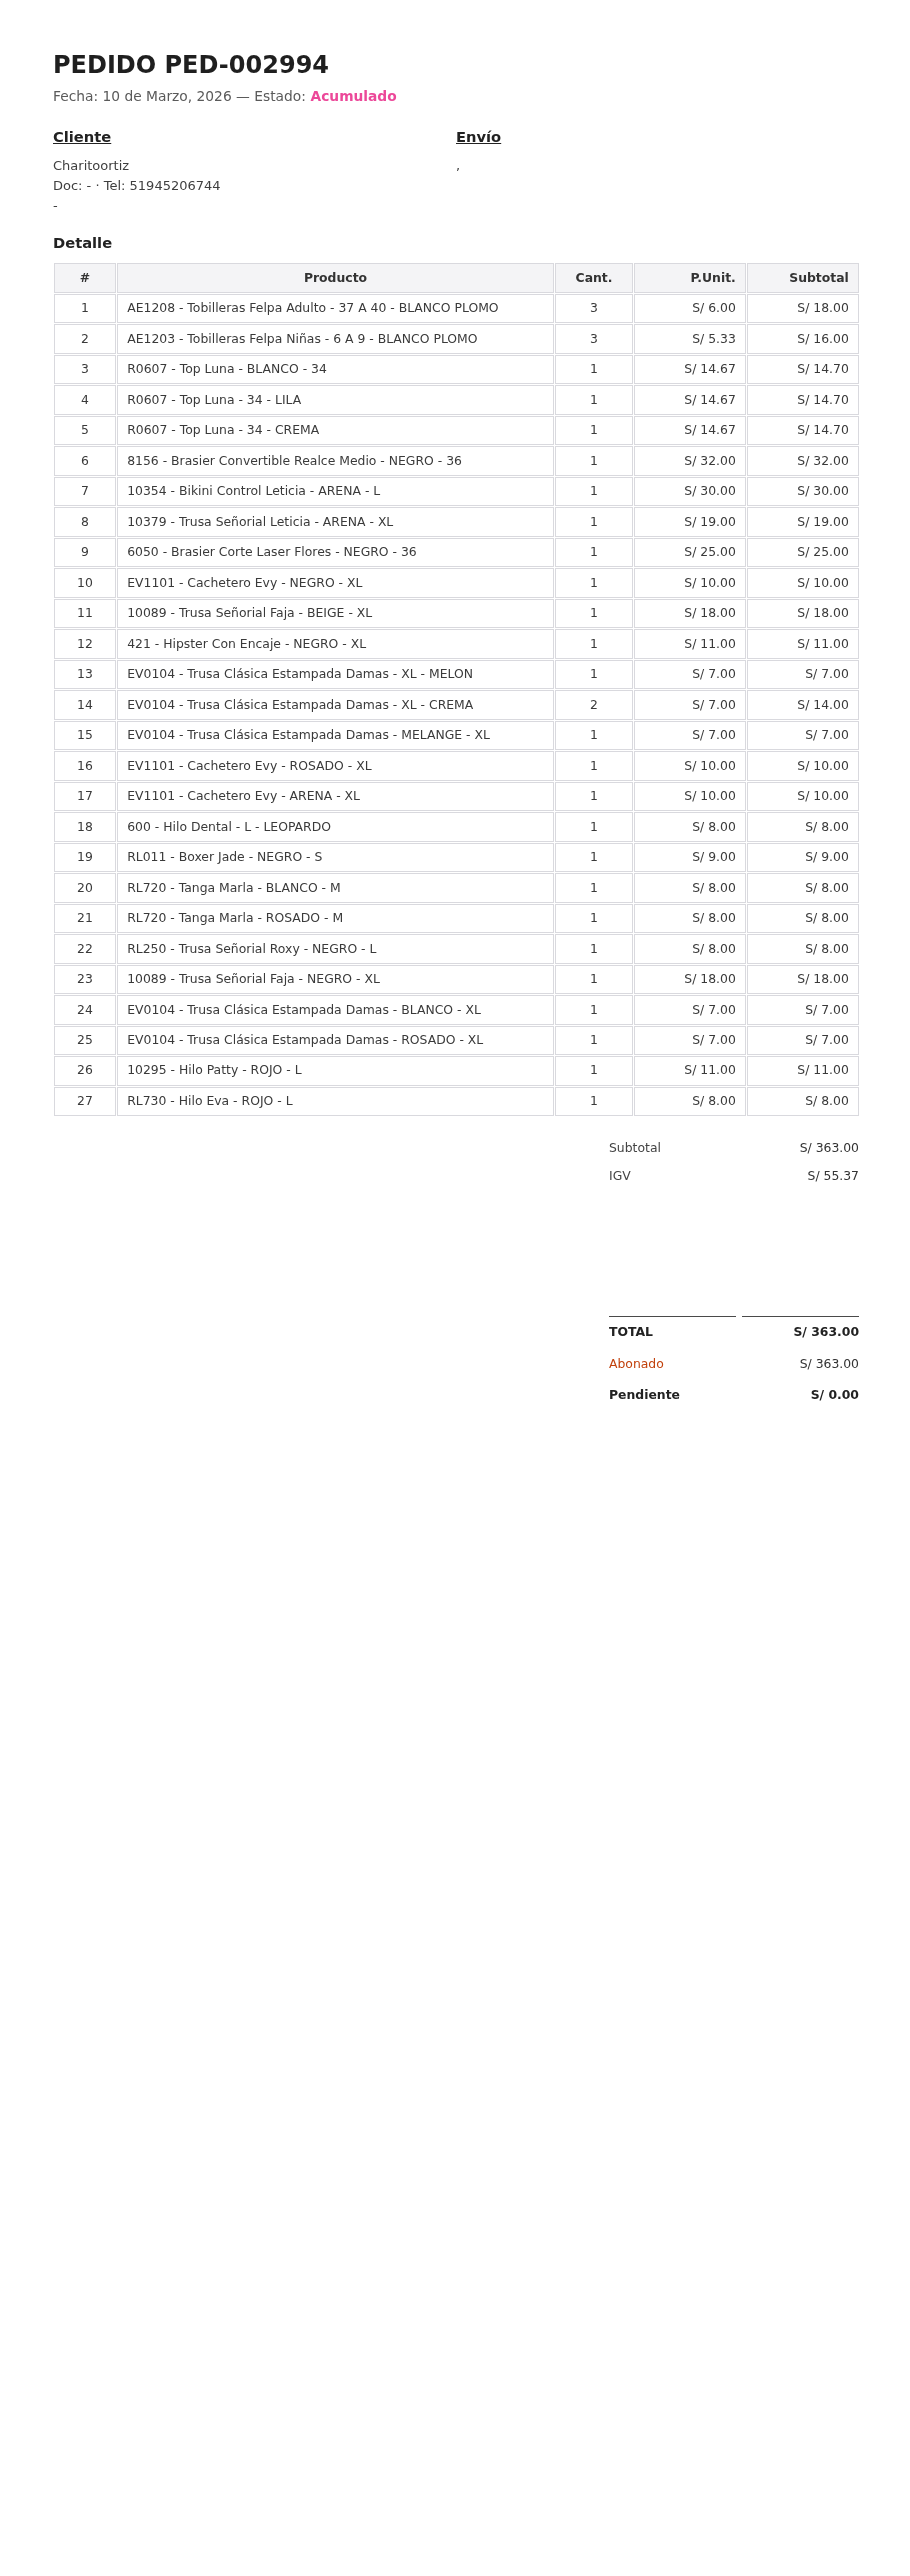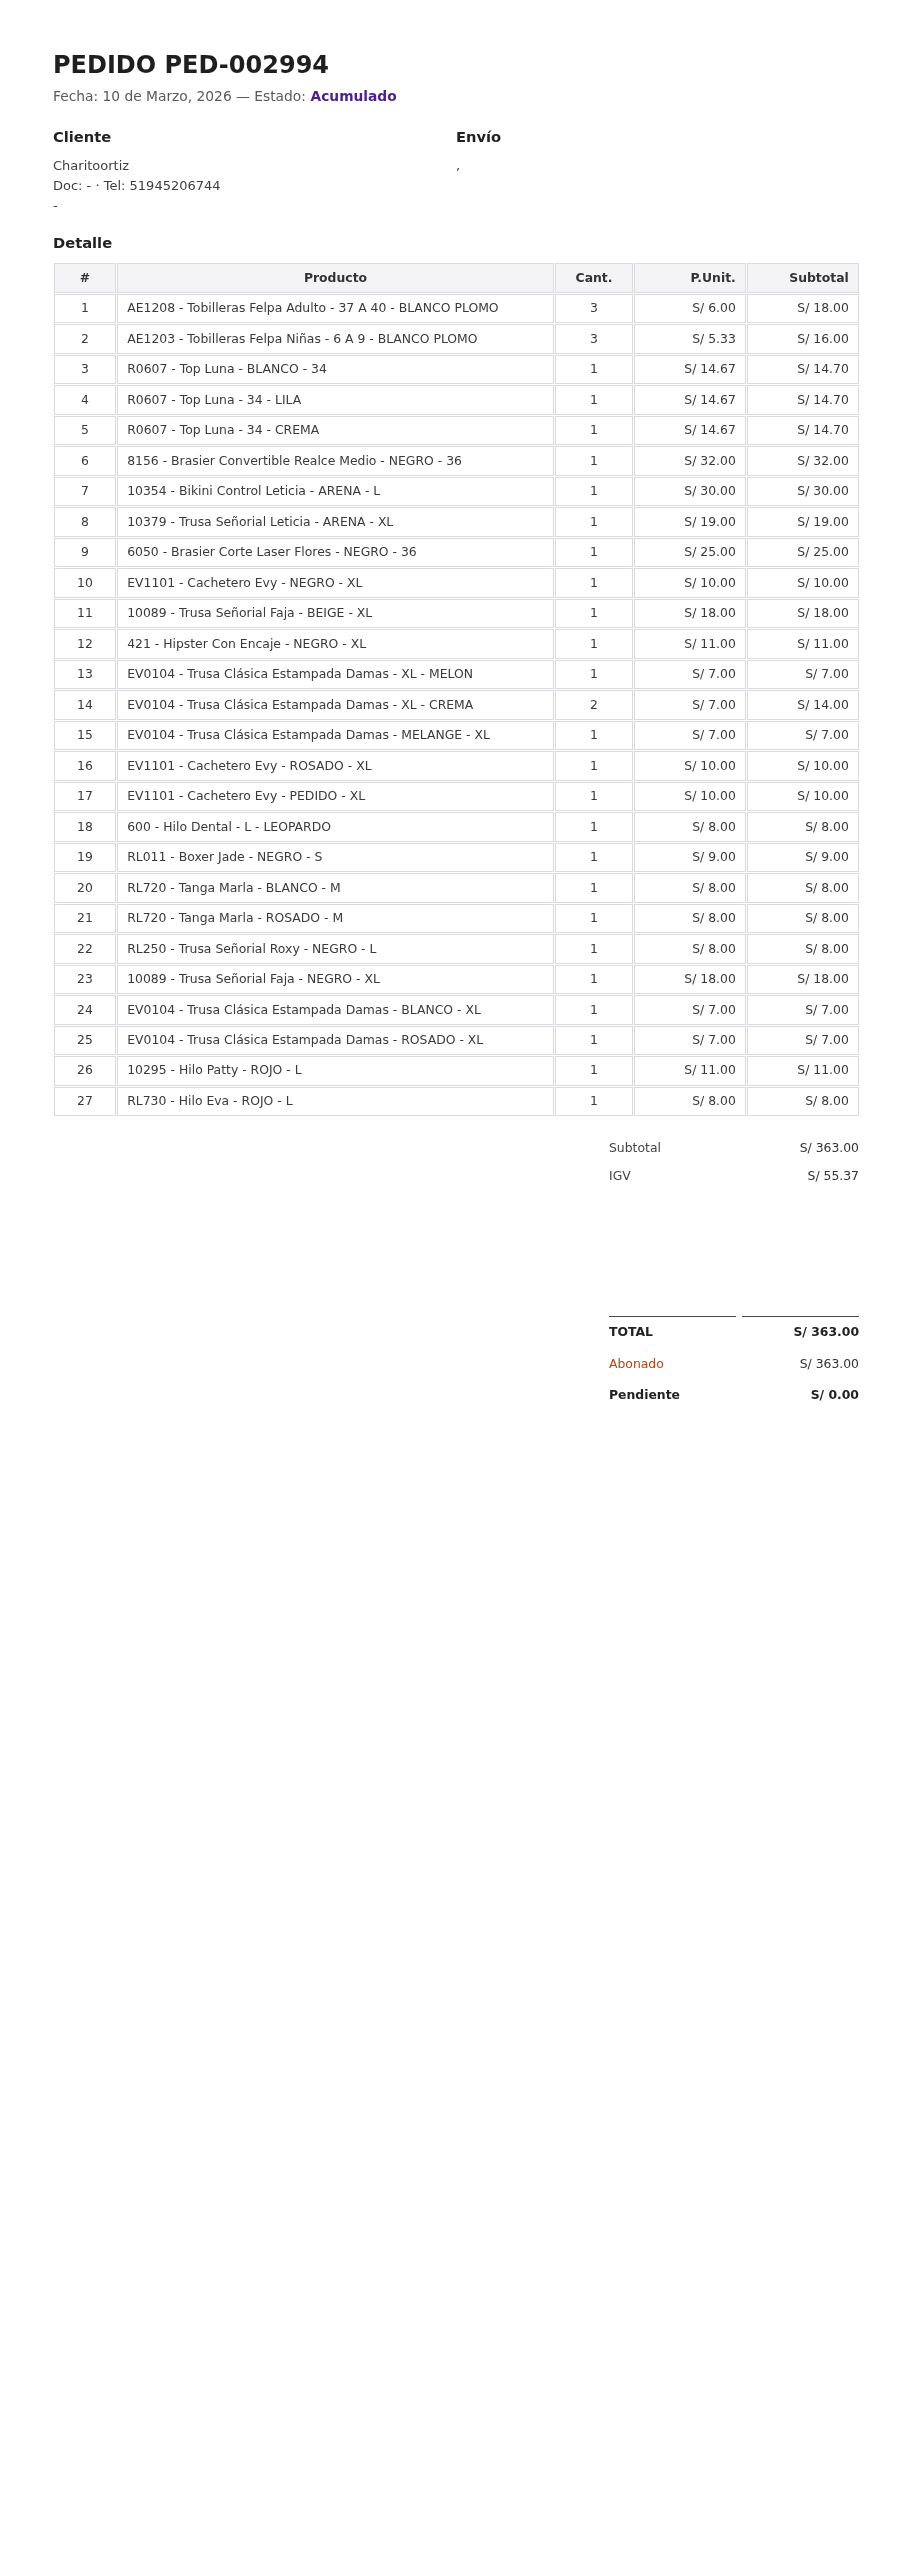--- a/index.html
+++ b/index.html
@@ -6,24 +6,24 @@
   html, body { background: #ffffff; }
   body {
     width: 911px; height: 2576px;
     font-family: "DejaVu Sans", "Liberation Sans", sans-serif;
     color: #3a3a3a;
   }
   .page { width: 911px; height: 2148px; background: #fff; padding: 51px 52px 0 53px; }
 
   h1.order-title { font-size: 24px; font-weight: bold; color: #1f1f1f; margin: 0 0 9.2px 0; }
   p.order-meta { font-size: 13.8px; color: #5a5a5a; margin: 0 0 24px 0; }
-  p.order-meta strong { color: #4c1d95; margin-left: 4.6px; }
+  p.order-meta strong { color: #ec4899; margin-left: 4.6px; }
 
   .info-grid { display: grid; grid-template-columns: 1fr 1fr; margin-bottom: 18.3px; }
-  .info-col h2 { font-size: 14.7px; font-weight: bold; color: #222; margin: 0 0 11px 0; }
+  .info-col h2 { font-size: 14.7px; font-weight: bold; color: #222; margin: 0 0 11px 0; text-decoration: underline; }
   .info-line { font-size: 13px; color: #3f3f3f; line-height: 20px; }
 
   h2.detalle-heading { font-size: 14.7px; font-weight: bold; color: #222; margin: 5.5px 0 11px 0; }
 
   table.detalle-table {
     width: 100%; table-layout: fixed;
     border-collapse: separate; border-spacing: 1.8px;
     font-size: 12.4px;
   }
   table.detalle-table th, table.detalle-table td {
@@ -198,21 +198,21 @@
         </tr>
         <tr>
           <td class="col-num">16</td>
           <td class="col-producto">EV1101 - Cachetero Evy - ROSADO - XL</td>
           <td class="col-cant">1</td>
           <td class="col-punit">S/ 10.00</td>
           <td class="col-subtotal">S/ 10.00</td>
         </tr>
         <tr>
           <td class="col-num">17</td>
-          <td class="col-producto">EV1101 - Cachetero Evy - PEDIDO - XL</td>
+          <td class="col-producto">EV1101 - Cachetero Evy - ARENA - XL</td>
           <td class="col-cant">1</td>
           <td class="col-punit">S/ 10.00</td>
           <td class="col-subtotal">S/ 10.00</td>
         </tr>
         <tr>
           <td class="col-num">18</td>
           <td class="col-producto">600 - Hilo Dental - L - LEOPARDO</td>
           <td class="col-cant">1</td>
           <td class="col-punit">S/ 8.00</td>
           <td class="col-subtotal">S/ 8.00</td>

